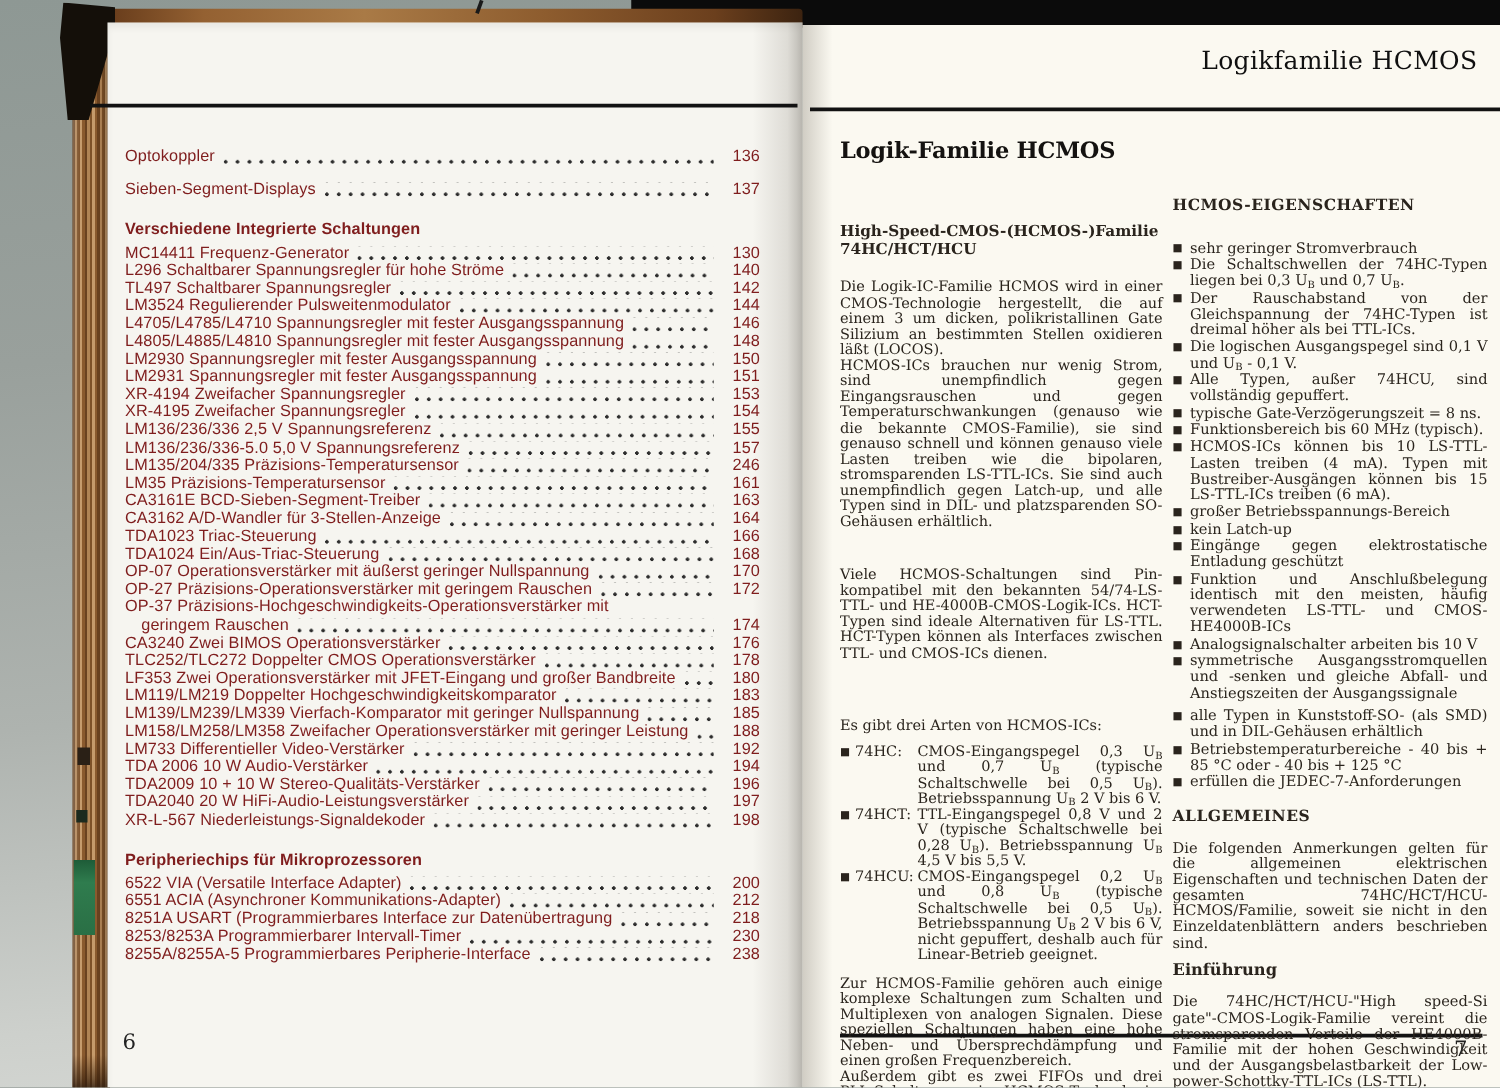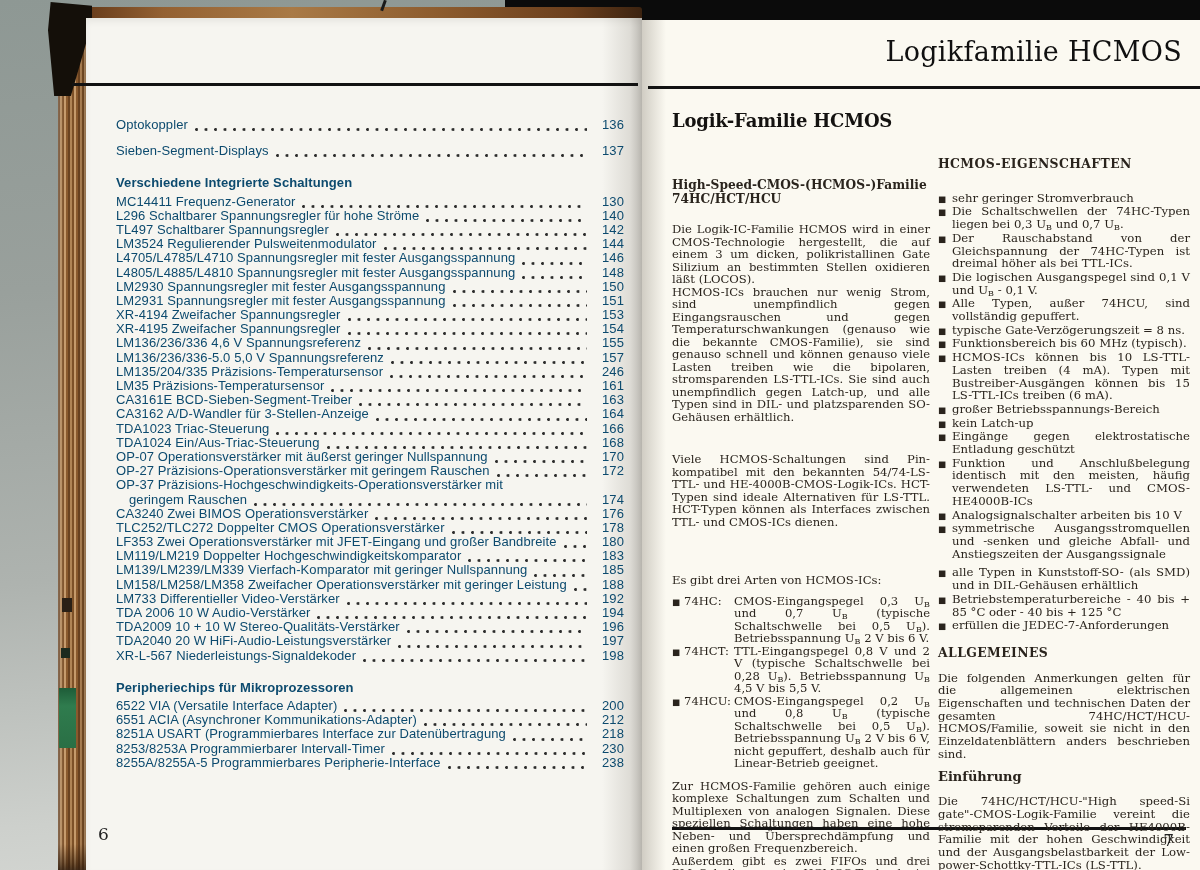--- a/index.html
+++ b/index.html
@@ -35,25 +35,25 @@
     background:linear-gradient(90deg,rgba(95,88,76,0) 0%,rgba(95,88,76,.16) 70%,rgba(62,56,46,.32) 100%);}
   .gutter-right{position:absolute;left:0;top:0;width:24px;height:100%;
     background:linear-gradient(90deg,rgba(80,72,60,.25),rgba(80,72,60,0));}
 
   .rule{position:absolute;background:#121212;z-index:6;}
   .rule.left-head{left:72px;top:83px;width:566px;height:2.5px;}
   .rule.right-head{left:648px;top:86px;width:552px;height:3px;}
   .rule.right-bottom{left:672px;top:827px;width:514px;height:2.5px;}
 
   .running-head{position:absolute;top:36px;right:18px;z-index:6;
-    font-family:"DejaVu Serif","Liberation Serif",serif;font-size:27px;color:#101010;letter-spacing:.3px;}
+    font-family:"DejaVu Serif","Liberation Serif",serif;font-size:20px;color:#101010;letter-spacing:.3px;}
 
   
-  .toc{position:absolute;left:116px;top:118px;width:508px;z-index:6;
-    color:#0c4a6e;font-size:13px;line-height:14.2px;letter-spacing:.1px;}
+  .toc{position:absolute;left:100px;top:118px;width:508px;z-index:6;
+    color:#7f1d1d;font-size:13px;line-height:14.2px;letter-spacing:.1px;}
   .toc-row{display:flex;align-items:baseline;height:14.2px;white-space:nowrap;}
   .toc-row.indent{padding-left:13px;}
   .toc-label{flex:0 0 auto;}
   .leader{flex:1 1 auto;min-width:0;align-self:flex-end;height:11px;margin:0 3px 1px 7px;
     background-image:radial-gradient(circle at 1.5px 9.5px,#2c2c2c 1.25px,rgba(0,0,0,0) 1.6px);
     background-size:9.5px 11px;background-repeat:repeat-x;}
   .toc-page{flex:0 0 34px;text-align:right;}
   .toc-heading{font-weight:bold;margin:6px 0 4px;height:14.2px;}
   .toc-gap{height:12px;}
 
@@ -168,21 +168,21 @@
         <span class="toc-label">XR-4194 Zweifacher Spannungsregler</span>
         <span class="leader"></span>
         <span class="toc-page">153</span>
       </div>
       <div class="toc-row">
         <span class="toc-label">XR-4195 Zweifacher Spannungsregler</span>
         <span class="leader"></span>
         <span class="toc-page">154</span>
       </div>
       <div class="toc-row">
-        <span class="toc-label">LM136/236/336 4,6 V Spannungsreferenz</span>
+        <span class="toc-label">LM136/236/336 2,5 V Spannungsreferenz</span>
         <span class="leader"></span>
         <span class="toc-page">155</span>
       </div>
       <div class="toc-row">
         <span class="toc-label">LM136/236/336-5.0 5,0 V Spannungsreferenz</span>
         <span class="leader"></span>
         <span class="toc-page">157</span>
       </div>
       <div class="toc-row">
         <span class="toc-label">LM135/204/335 Präzisions-Temperatursensor</span>

